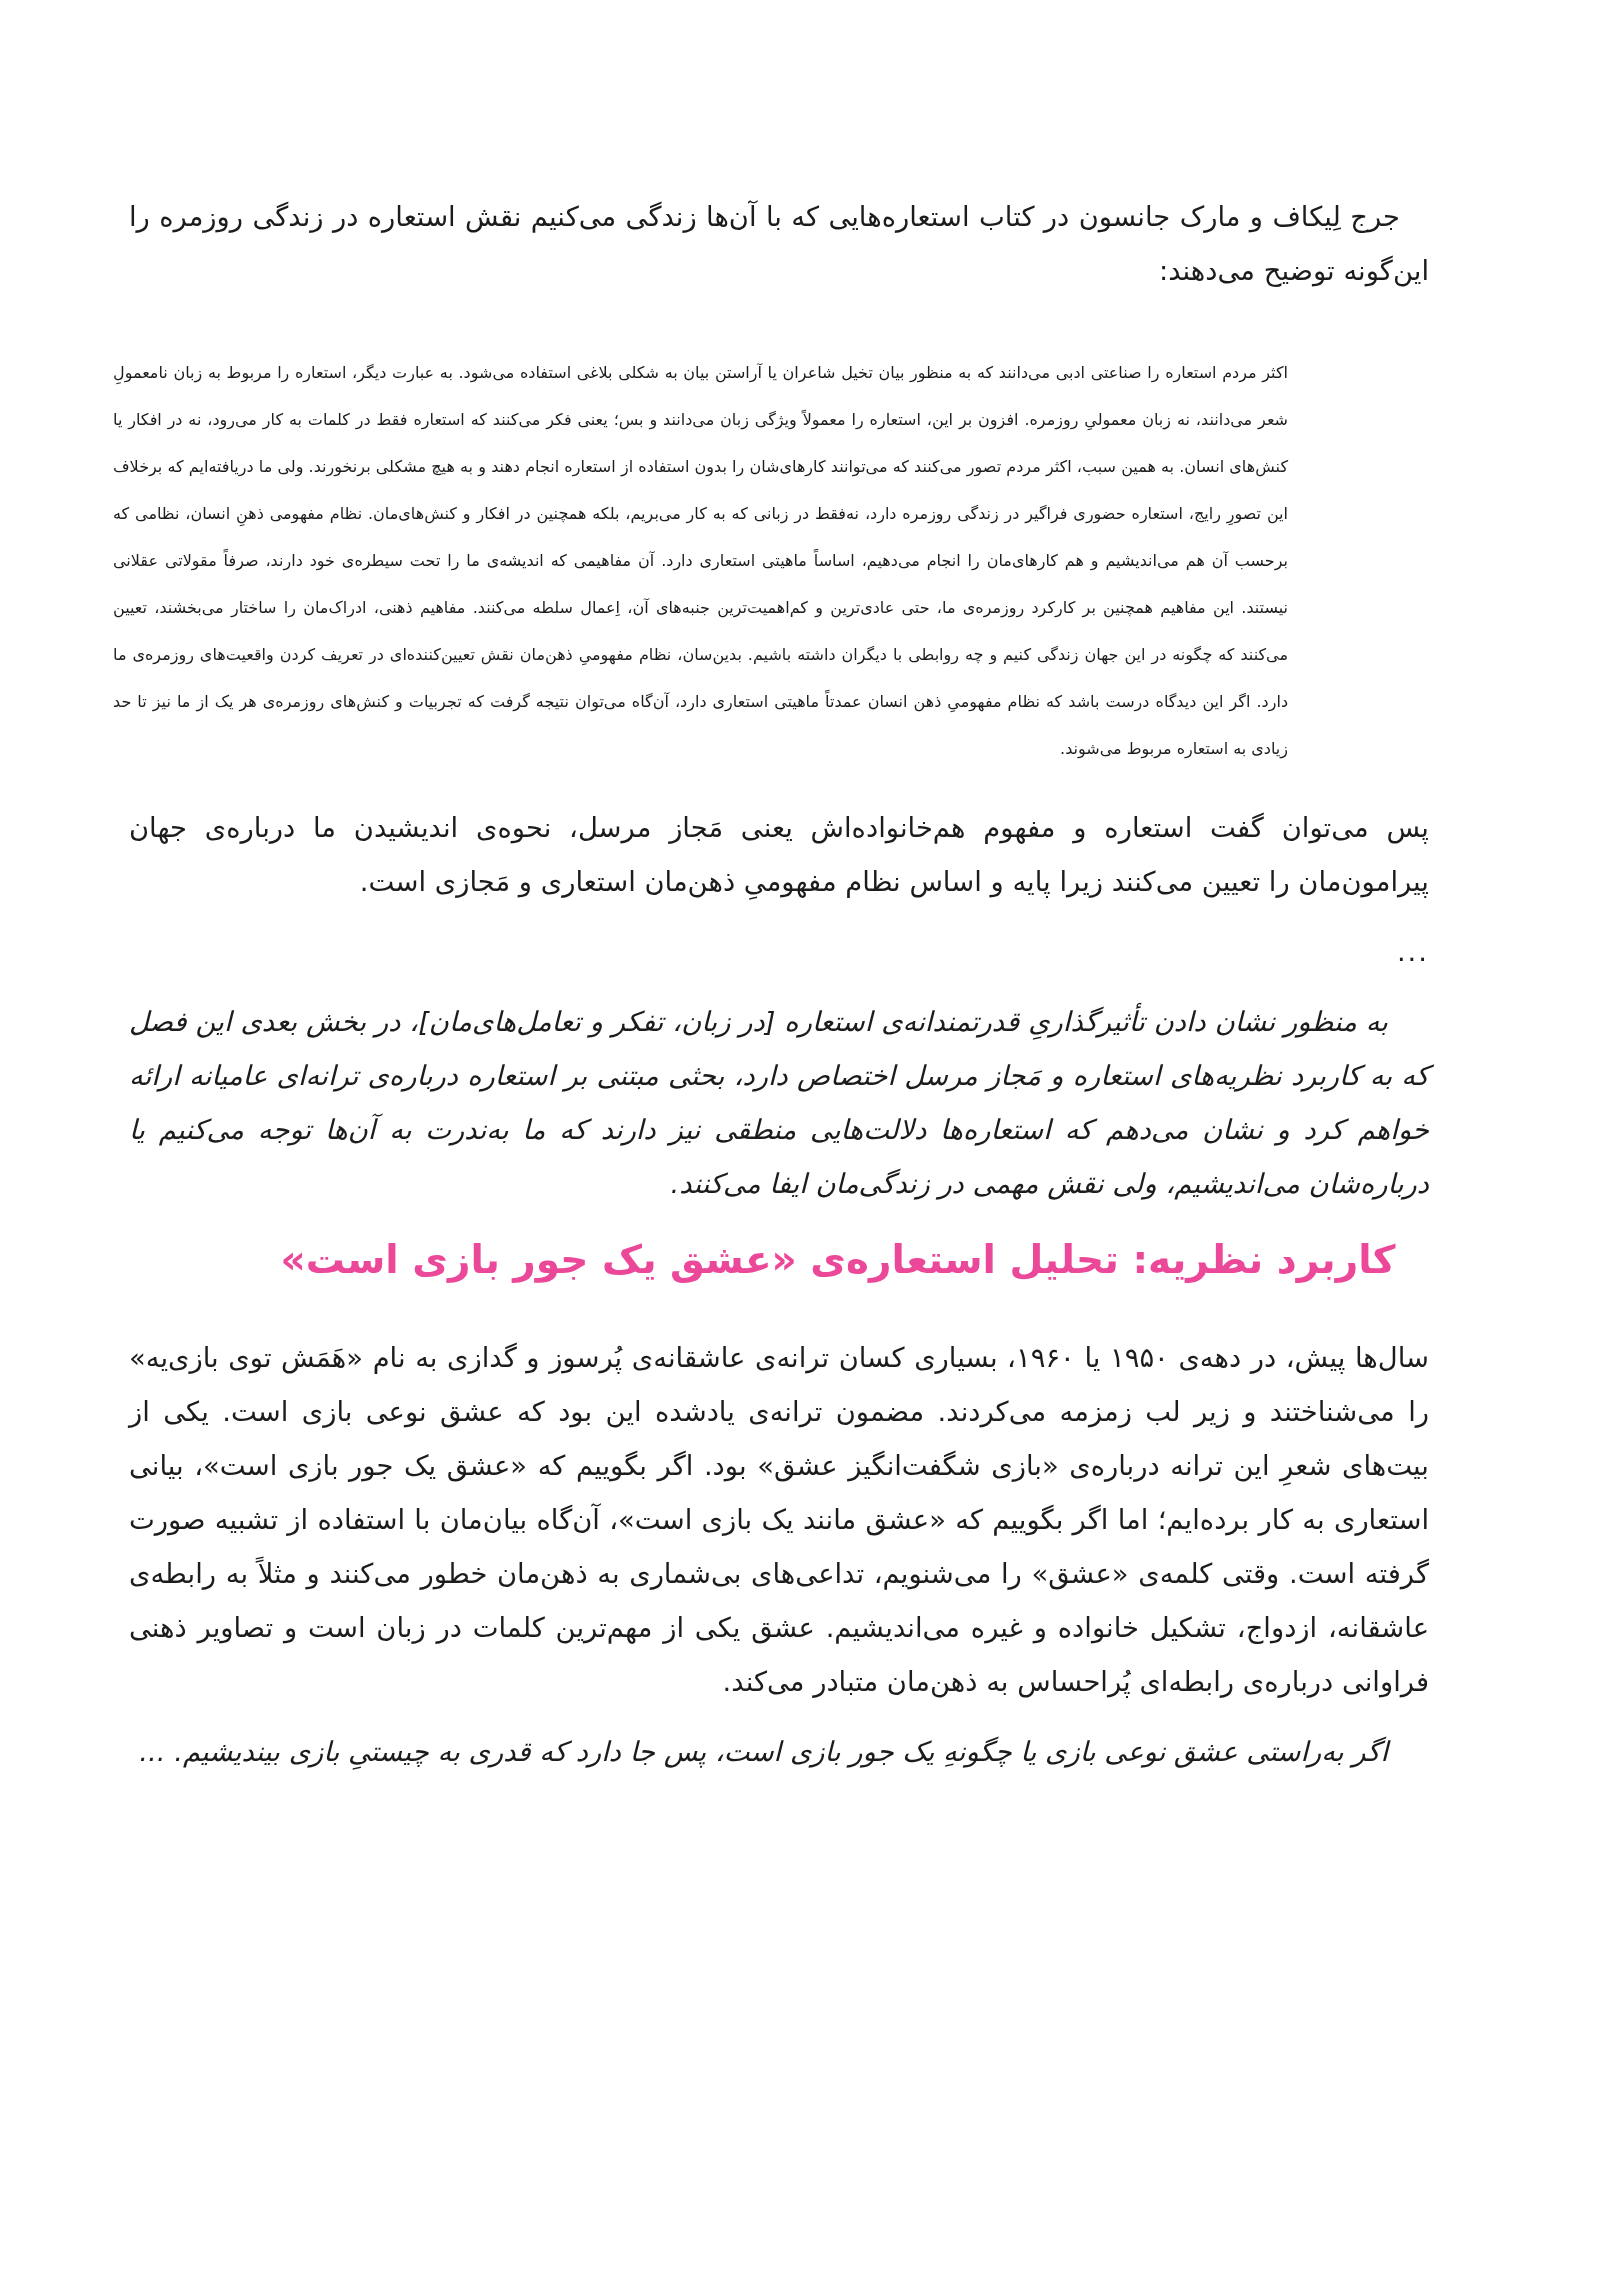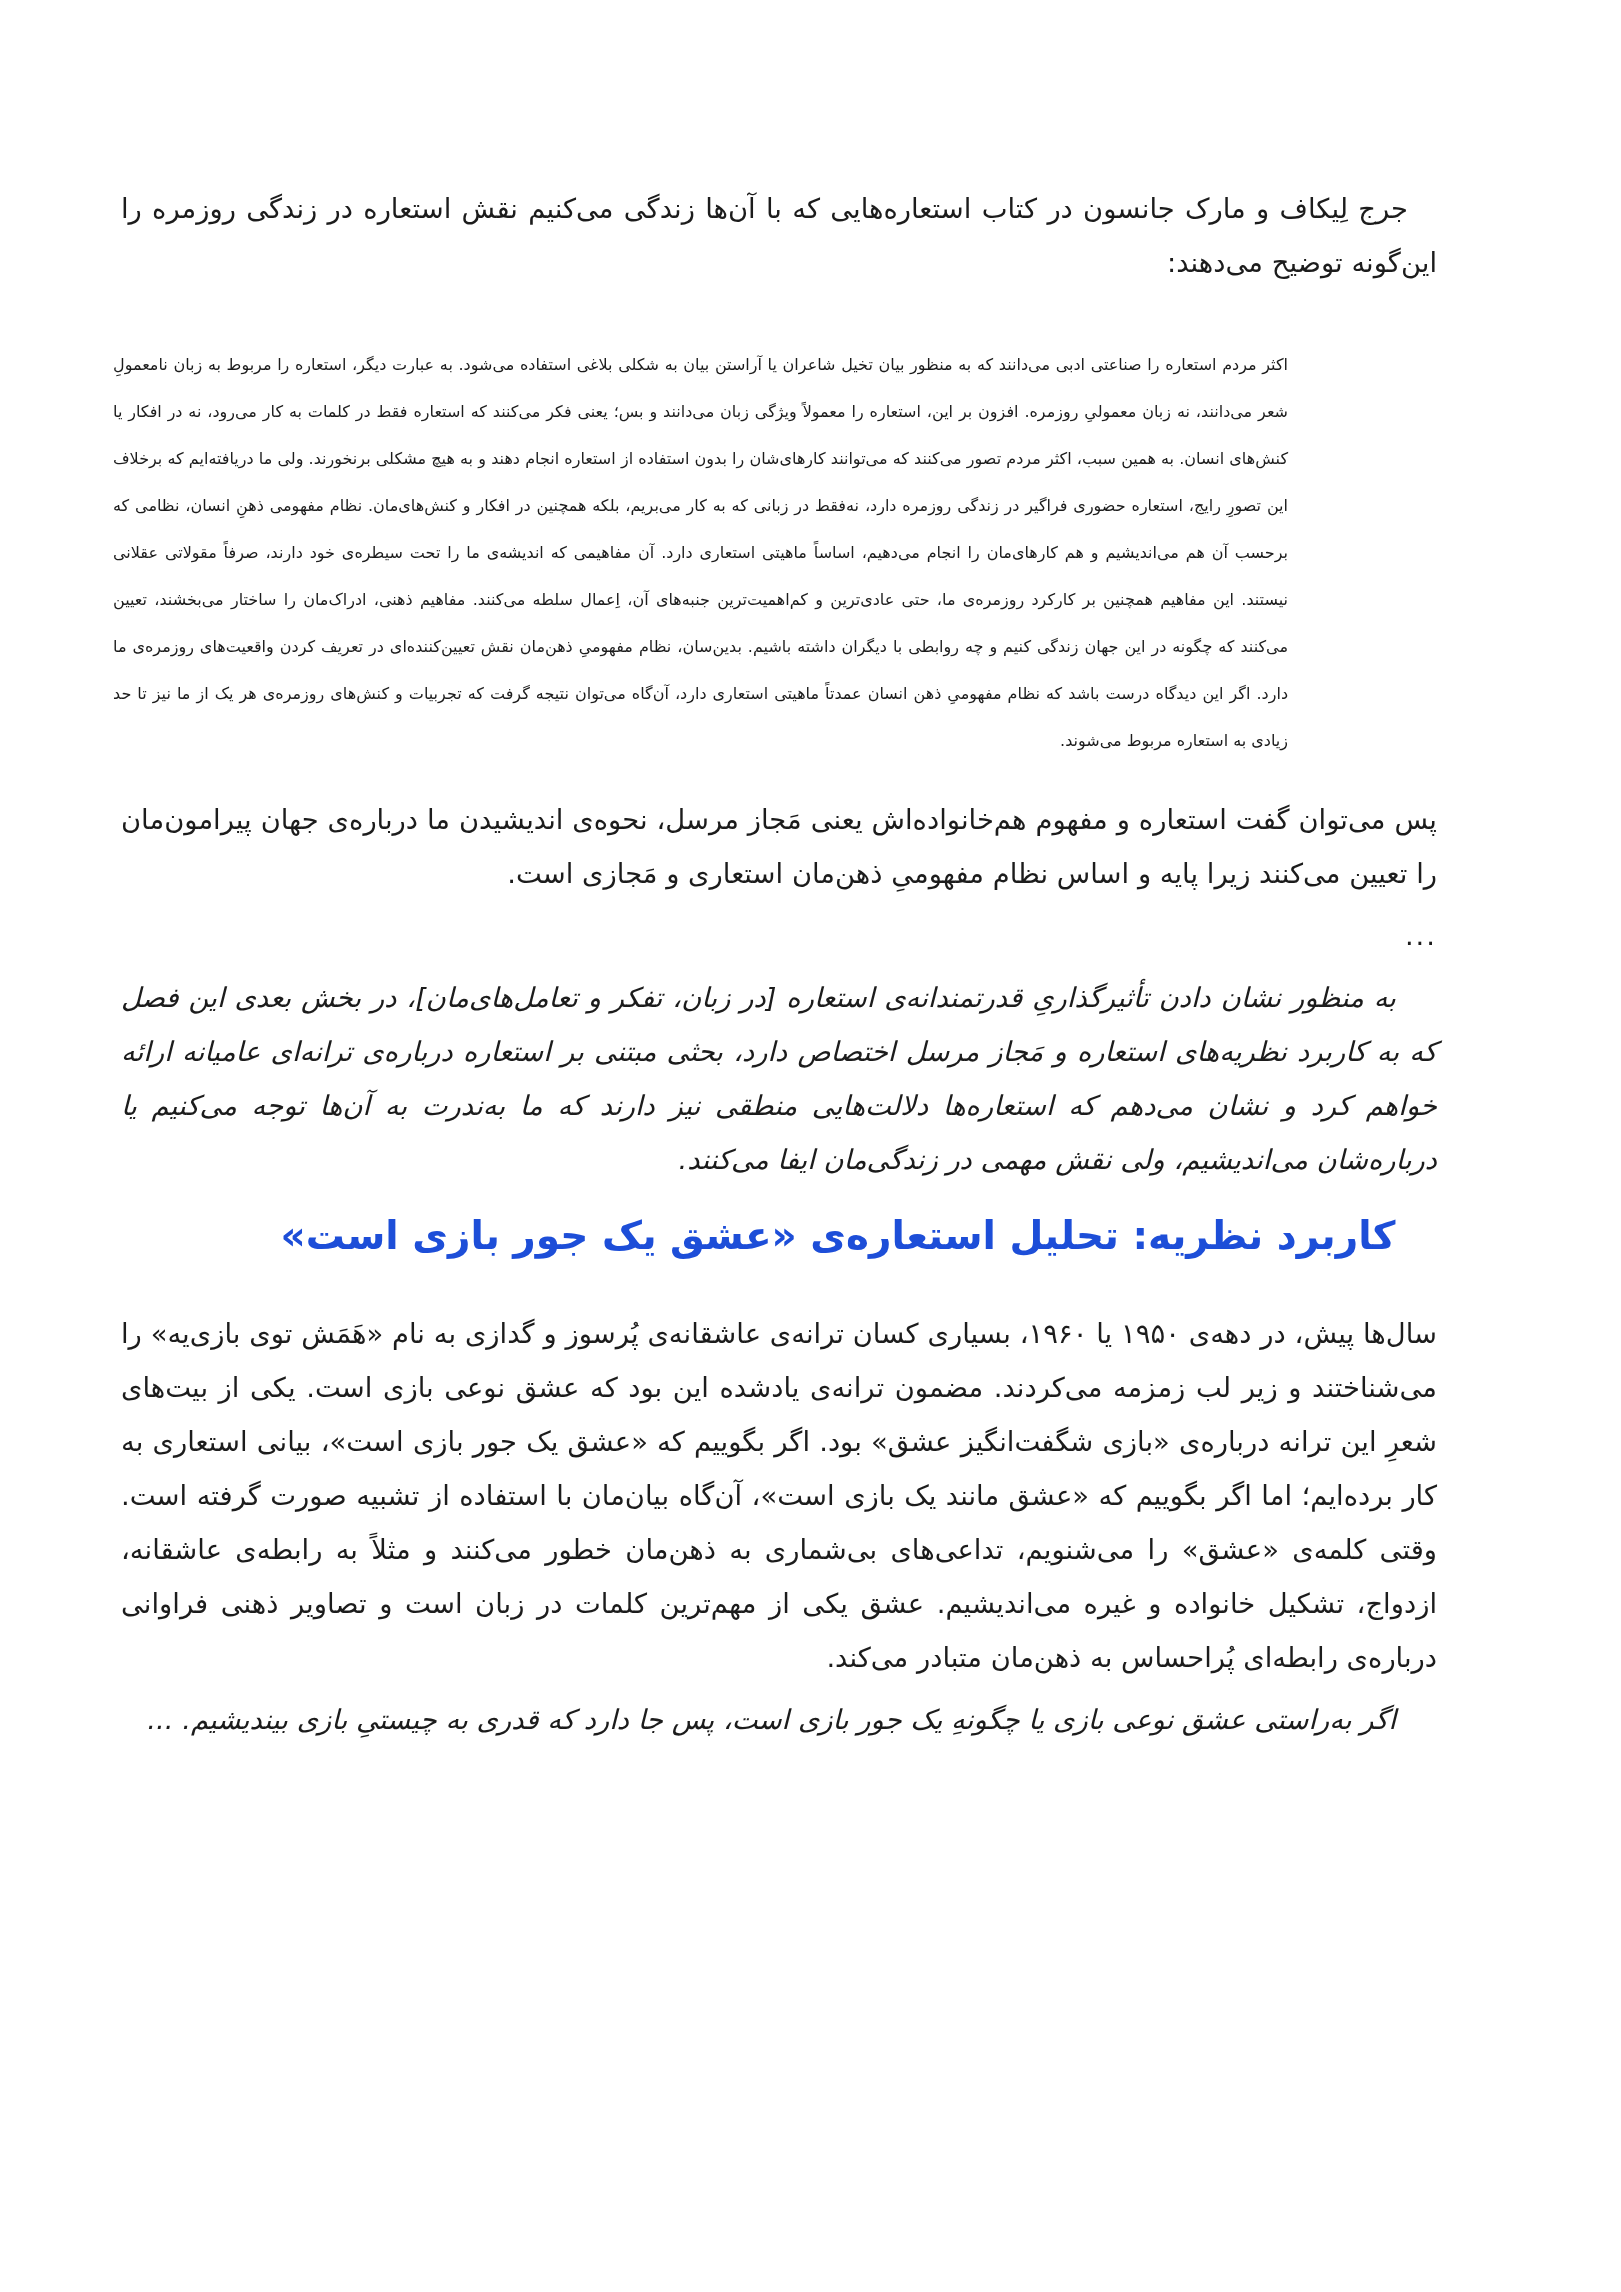--- a/index.html
+++ b/index.html
@@ -13,21 +13,21 @@
     height: 2293px;
     box-sizing: border-box;
     background: #ffffff;
     direction: rtl;
     padding: 174px 176px 0 113px;
     overflow: hidden;
     font-family: "DejaVu Sans", sans-serif;
     color: #1c1c1c;
   }
   .body-par {
-    margin: 8px;
+    margin: 16px;
     font-size: 27.4px;
     line-height: 54px;
     text-align: justify;
   }
   .intro {
     text-indent: 29px;
   }
   .indented {
     text-indent: 41px;
     font-style: italic;
@@ -44,21 +44,21 @@
   .dots {
     text-align: right;
     letter-spacing: 2px;
   }
   .heading {
     margin: 17.6px -118px 41px 0;
     font-size: 39px;
     line-height: 61px;
     font-weight: bold;
     text-align: center;
-    color: #1d4ed8;
+    color: #ec4899;
     font-family: "DejaVu Sans", sans-serif;
   }
 </style>
 </head>
 <body>
 
 <div class="page" dir="rtl">
 
   <p class="body-par intro">جرج لِیکاف و مارک جانسون در کتاب استعاره‌هایی که با آن‌ها زندگی می‌کنیم نقش استعاره در زندگی روزمره را این‌گونه توضیح می‌دهند:</p>
 

